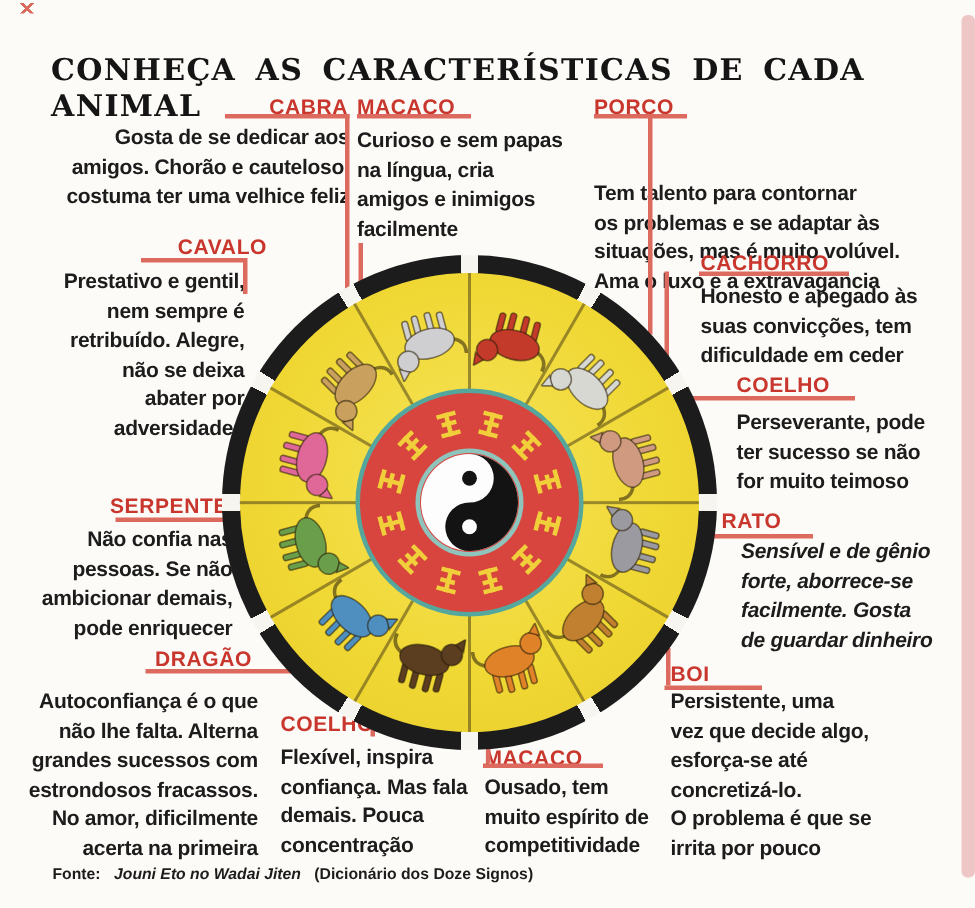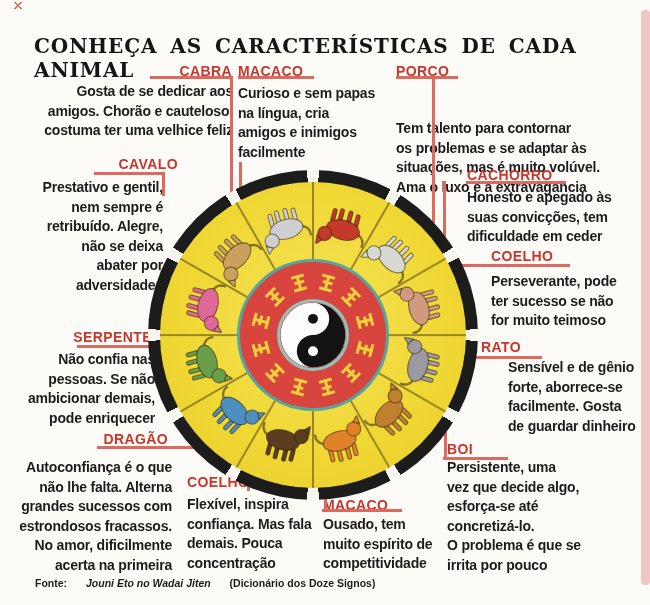--- a/index.html
+++ b/index.html
@@ -6,21 +6,21 @@
   body{width:650px;height:605px;position:relative;background:#fcfbf7;overflow:hidden;
        font-family:"Liberation Sans",sans-serif;}
   .title{position:absolute;left:34px;top:21px;font-family:"DejaVu Serif",serif;
          font-weight:bold;font-size:20px;letter-spacing:.9px;word-spacing:5px;color:#151515;}
   .label{position:absolute;font-size:14px;font-weight:bold;color:#c8362d;letter-spacing:.4px;}
   .desc{position:absolute;font-size:14px;font-weight:bold;color:#1c1c1c;line-height:19.5px;
         letter-spacing:-.2px;white-space:pre;}
   .ra{text-align:right;}
   .leader{position:absolute;background:#dd6a5f;}
   .footer{position:absolute;left:35px;top:577px;font-size:10.5px;font-weight:bold;color:#1c1c1c;}
-  .footer i{margin:0 16px;}
+  .footer i{margin:0 6px;}
   .pink-strip{position:absolute;left:641px;top:10px;width:9px;height:575px;background:#eec6c6;border-radius:4px;}
   
   .wheel{position:absolute;left:148px;top:170px;width:330px;height:330px;}
   .ring{position:absolute;inset:0;border-radius:50%;
         background:repeating-conic-gradient(from -2deg,#f7f5f0 0 4deg,#1c1c1c 4deg 30deg);}
   .disc{position:absolute;left:12px;top:12px;width:306px;height:306px;border-radius:50%;
         background:radial-gradient(circle at 50% 45%,#f6e45c 0%,#f0d835 55%,#eacd2a 100%);}
   .seg-line{position:absolute;left:164px;top:12px;width:1.8px;height:306px;background:rgba(95,80,25,.6);transform-origin:50% 50%;}
   .layer{position:absolute;inset:0;}
   .animal{position:absolute;width:58px;height:46px;}
@@ -88,21 +88,21 @@
 <div class="desc" style="left:467px;top:188px;">Honesto e apegado às
 suas convicções, tem
 dificuldade em ceder</div>
 
 <div class="label" style="left:491px;top:248px;">COELHO</div>
 <div class="desc" style="left:491px;top:272px;">Perseverante, pode
 ter sucesso se não
 for muito teimoso</div>
 
 <div class="label" style="left:481px;top:339px;">RATO</div>
-<div class="desc" style="left:508px;top:358px;">Sensível e de gênio
+<div class="desc" style="left:494px;top:358px;font-style:italic;">Sensível e de gênio
 forte, aborrece-se
 facilmente. Gosta
 de guardar dinheiro</div>
 
 <div class="label" style="left:447px;top:441px;">BOI</div>
 <div class="desc" style="left:447px;top:458px;">Persistente, uma
 vez que decide algo,
 esforça-se até
 concretizá-lo.
 O problema é que se

